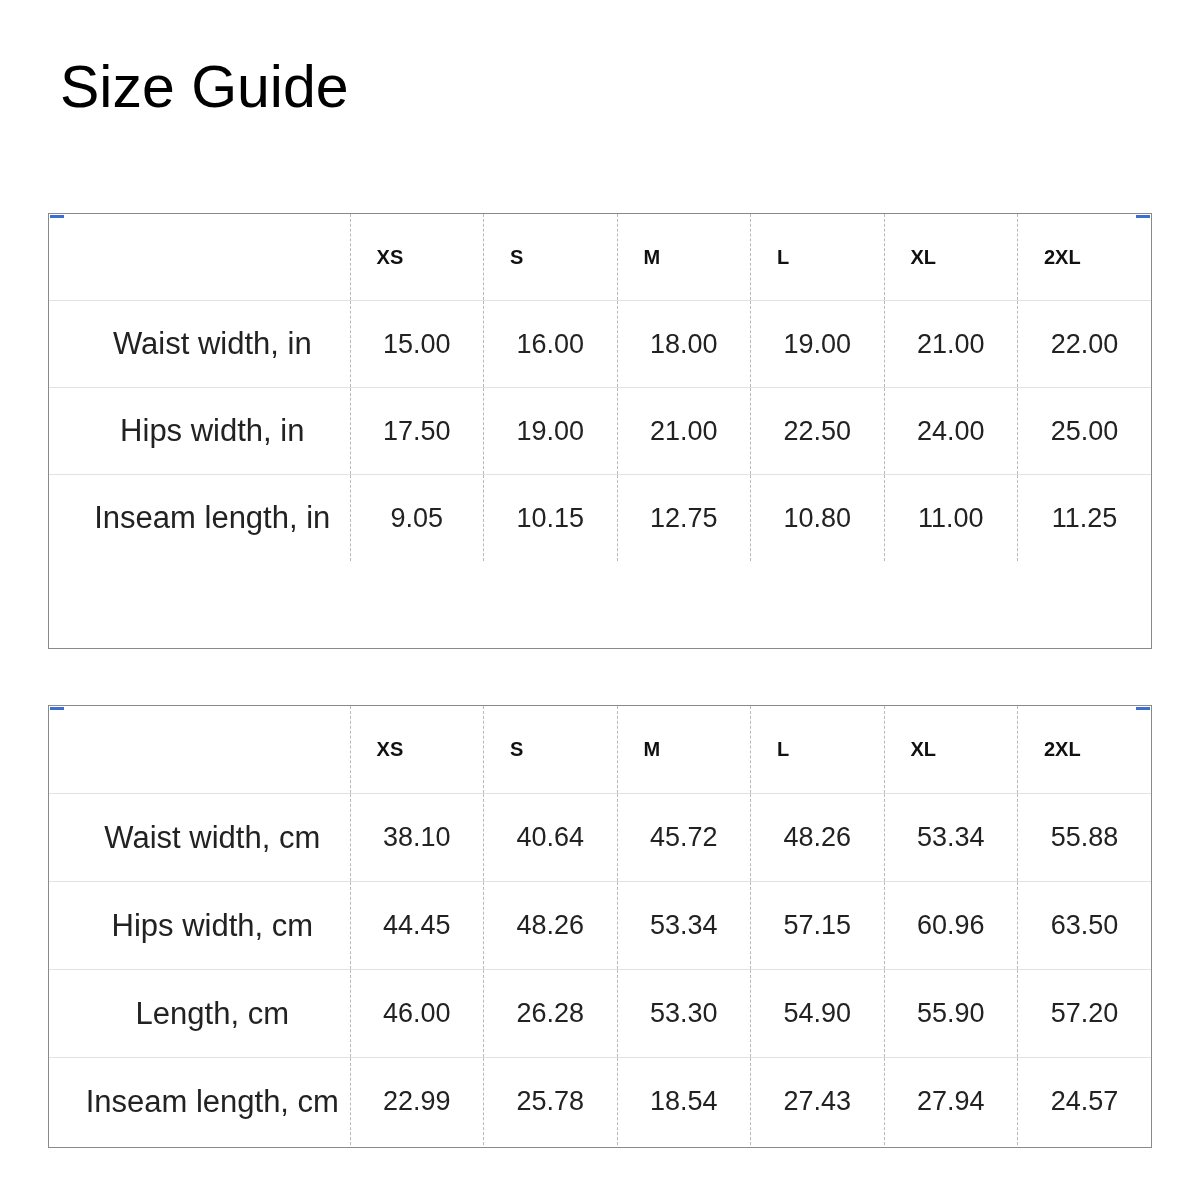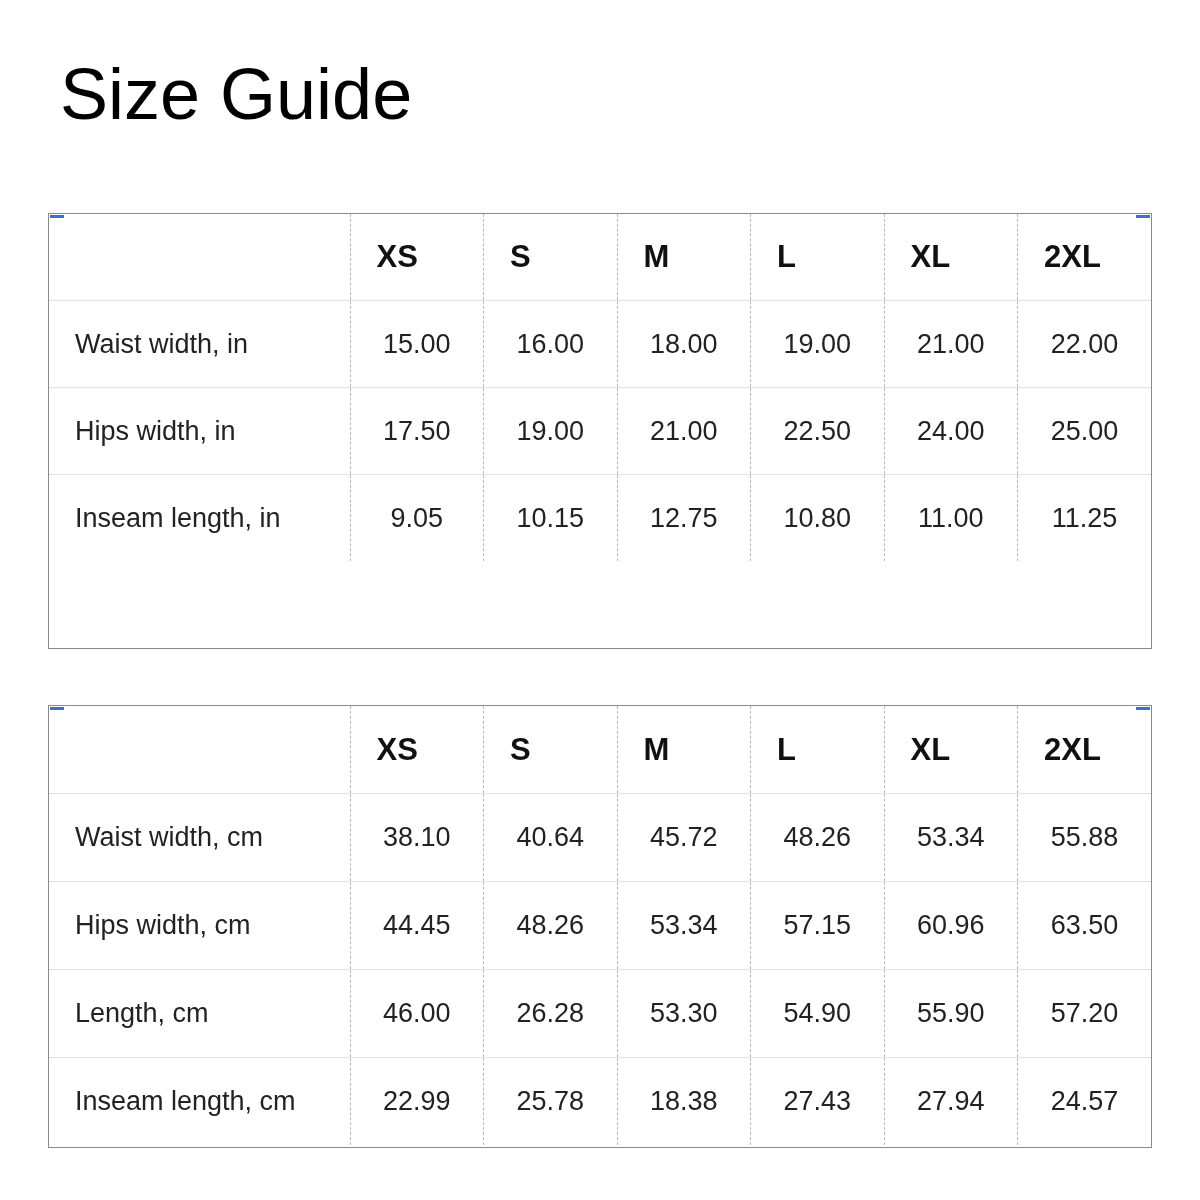--- a/index.html
+++ b/index.html
@@ -17,21 +17,21 @@
   .page {
     position: relative;
     width: 1200px;
     height: 1200px;
     background: #ffffff;
   }
   .page-title {
     position: absolute;
     left: 60px;
     top: 58px;
-    font-size: 72px;
+    font-size: 59px;
     line-height: 1;
     font-weight: 400;
     color: #000000;
     letter-spacing: 0px;
     white-space: nowrap;
   }
 
   .table-wrap {
     position: absolute;
     left: 48px;
@@ -66,36 +66,36 @@
     color: #222222;
     text-align: center;
     vertical-align: middle;
     height: 87px;
   }
   #table-imperial td, #table-imperial th { height: 86px; }
   #table-metric td, #table-metric th { height: 87px; }
 
   table.size-table tr.hdr-row th {
     font-weight: 700;
-    font-size: 31px;
+    font-size: 20px;
     color: #111111;
     text-align: left;
     padding-left: 26px;
   }
   table.size-table tr.hdr-row th.rowhead-blank {
     border-right: 1px dashed #b9b9b9;
   }
   table.size-table tr:not(:last-child) td,
   table.size-table tr.hdr-row th {
     border-bottom: 1px solid #e2e2e2;
   }
   table.size-table td.rowhead {
-    text-align: left;
+    text-align: center;
     padding-left: 26px;
-    font-size: 27px;
+    font-size: 31px;
     color: #222222;
     border-right: 1px dashed #b9b9b9;
     white-space: nowrap;
     margin-top: 39px;
   }
   table.size-table td.val {
     border-right: 1px dashed #b9b9b9;
   }
   table.size-table th.colhead {
     border-right: 1px dashed #b9b9b9;
@@ -216,21 +216,21 @@
         <td class="val">26.28</td>
         <td class="val">53.30</td>
         <td class="val">54.90</td>
         <td class="val">55.90</td>
         <td class="val">57.20</td>
       </tr>
       <tr>
         <td class="rowhead">Inseam length, cm</td>
         <td class="val">22.99</td>
         <td class="val">25.78</td>
-        <td class="val">18.38</td>
+        <td class="val">18.54</td>
         <td class="val">27.43</td>
         <td class="val">27.94</td>
         <td class="val">24.57</td>
       </tr>
     </tbody>
       </table>
   </div>
 
 </div>
 

